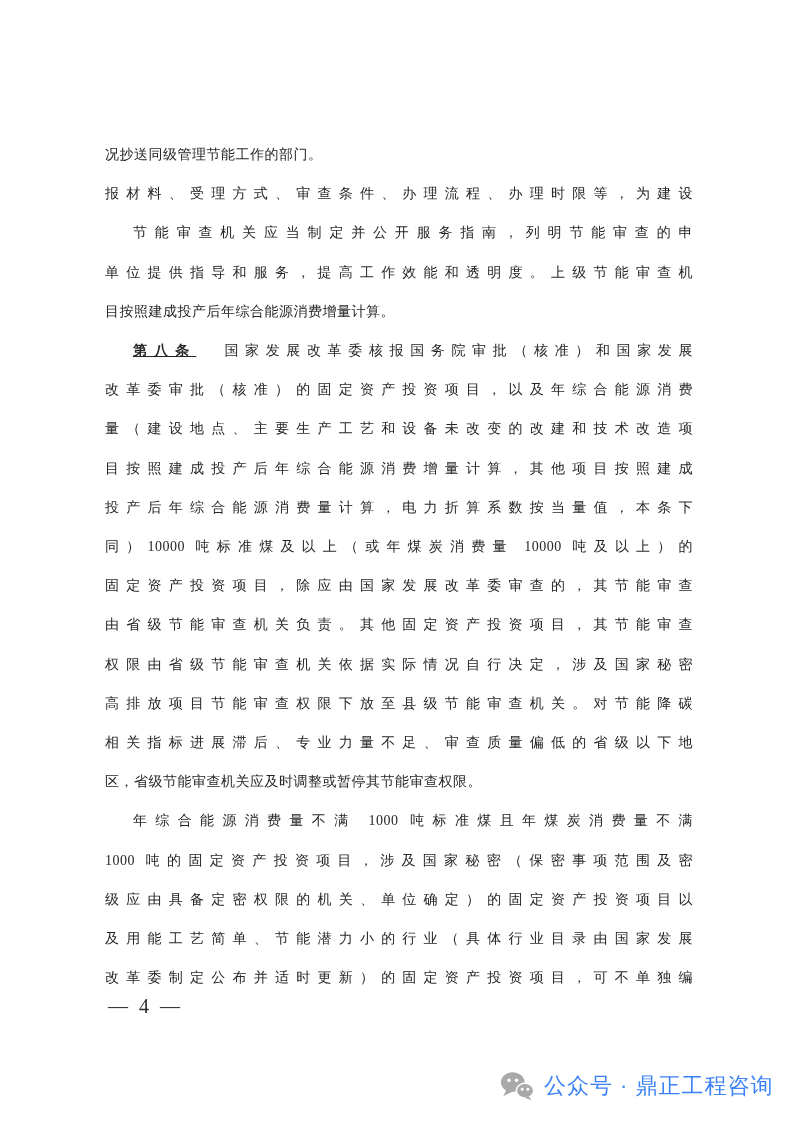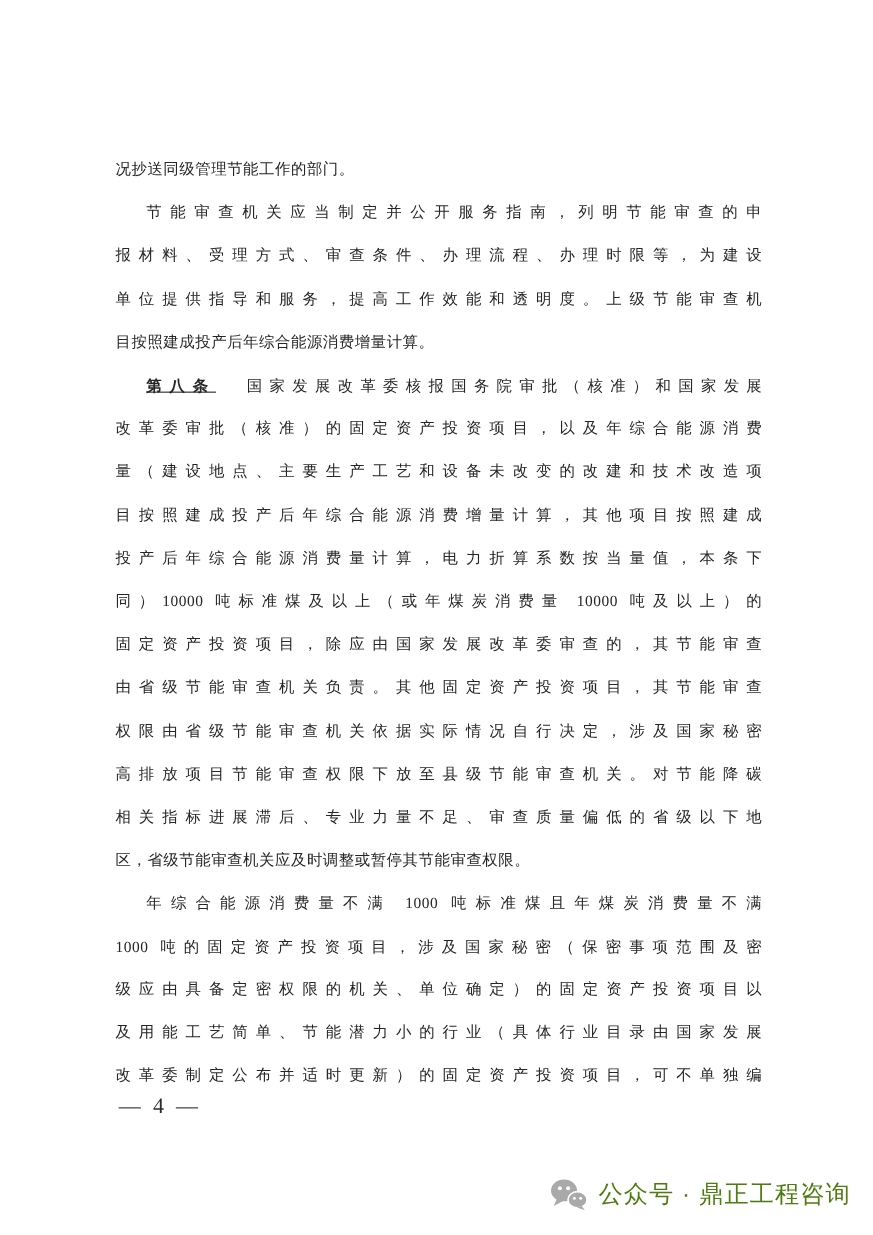--- a/index.html
+++ b/index.html
@@ -65,22 +65,22 @@
 </head>
 <body style="background: rgb(255, 255, 255);">
 
 <div class="page">
 
   <div class="doc" style="color: rgb(38, 38, 38);">
       <div class="para">
         <div class="line">况抄送同级管理节能工作的部门。</div>
       </div>
       <div class="para">
+        <div class="line jf">报材料、受理方式、审查条件、办理流程、办理时限等，为建设</div>
         <div class="line jf ind">节能审查机关应当制定并公开服务指南，列明节能审查的申</div>
-        <div class="line jf">报材料、受理方式、审查条件、办理流程、办理时限等，为建设</div>
         <div class="line jf">单位提供指导和服务，提高工作效能和透明度。上级节能审查机</div>
         <div class="line">目按照建成投产后年综合能源消费增量计算。</div>
       </div>
       <div class="para">
         <div class="line jf ind"><b class="art">第八条</b>国家发展改革委核报国务院审批（核准）和国家发展</div>
         <div class="line jf">改革委审批（核准）的固定资产投资项目，以及年综合能源消费</div>
         <div class="line jf">量（建设地点、主要生产工艺和设备未改变的改建和技术改造项</div>
         <div class="line jf">目按照建成投产后年综合能源消费增量计算，其他项目按照建成</div>
         <div class="line jf">投产后年综合能源消费量计算，电力折算系数按当量值，本条下</div>
         <div class="line jf">同）10000 吨标准煤及以上（或年煤炭消费量 10000 吨及以上）的</div>
@@ -108,16 +108,16 @@
         <ellipse cx="13.5" cy="12.5" rx="12.5" ry="10.5" fill="#a9a9a9"></ellipse>
         <path d="M7 20 L3.5 27.5 L13 22.5 Z" fill="#a9a9a9"></path>
         <circle cx="9.5" cy="10.5" r="1.9" fill="#ffffff"></circle>
         <circle cx="17.5" cy="10.5" r="1.9" fill="#ffffff"></circle>
         <ellipse cx="26.5" cy="21.5" rx="9.2" ry="7.8" fill="#a9a9a9" stroke="#ffffff" stroke-width="1.6"></ellipse>
         <path d="M30.5 27.5 L33.5 31.5 L26 29 Z" fill="#a9a9a9"></path>
         <circle cx="23.5" cy="20" r="1.5" fill="#ffffff"></circle>
         <circle cx="29.5" cy="20" r="1.5" fill="#ffffff"></circle>
       </svg>
     </span>
-    <span class="wtext" style="color: #4d7c0f;">公众号 · 鼎正工程咨询</span>
+    <span class="wtext" style="color: #3b82f6;">公众号 · 鼎正工程咨询</span>
   </div>
 
 </div>
 
 </body></html>

